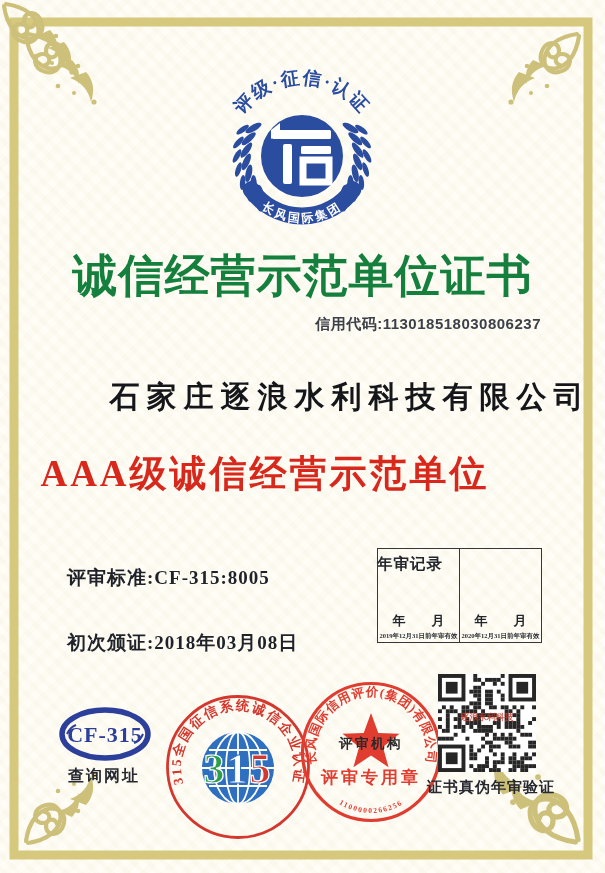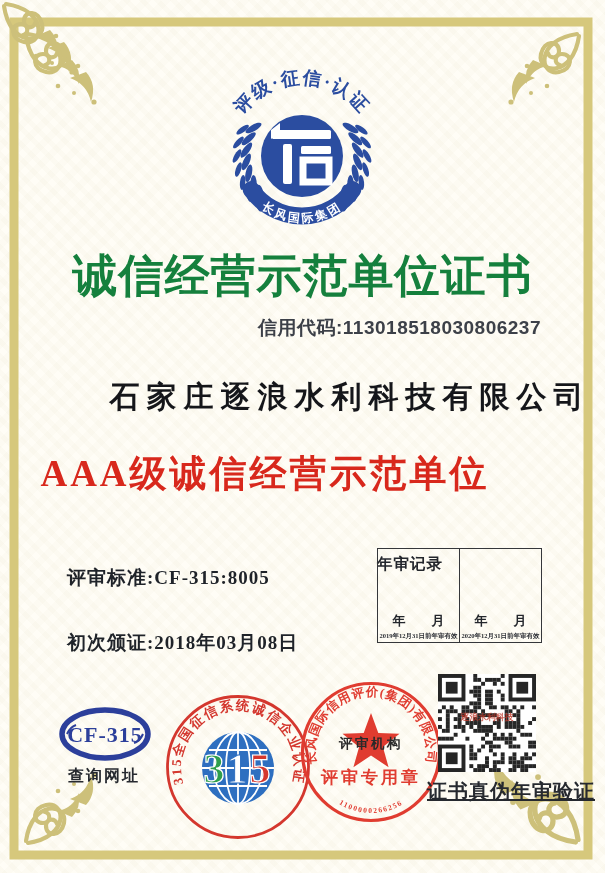--- a/index.html
+++ b/index.html
@@ -12,21 +12,21 @@
   .frame-svg{position:absolute;left:0;top:0;z-index:1;}
   .abs{position:absolute;z-index:2;}
 
   .logo-svg{left:187px;top:66px;width:230px;height:162px;}
   .arc-top-text{font-family:"Liberation Serif","DejaVu Serif",serif;font-weight:bold;font-size:18.5px;fill:#2b4da0;letter-spacing:2px;}
   .band-text{font-family:"Liberation Sans","DejaVu Sans",sans-serif;font-weight:bold;font-size:12px;fill:#ffffff;letter-spacing:2.5px;}
 
   .title{left:0;top:246px;width:605px;text-align:center;font-family:Liberation Serif, serif;
     font-weight:900;font-size:45px;color:#15803d;letter-spacing:1px;}
   .credit{top:315px;right:64px;font-family:"Liberation Sans","DejaVu Sans",sans-serif;font-weight:bold;
-    font-size:19px;color:#3c4048;letter-spacing:.5px;}
+    font-size:15px;color:#3c4048;letter-spacing:.5px;}
   .company{left:0;top:377px;width:605px;text-align:center;font-family:"Liberation Sans","DejaVu Sans",sans-serif;
     font-weight:800;font-size:30px;color:#15161a;letter-spacing:7px;text-indent:7px;margin-left:44px;}
   .rating{left:0;top:449px;width:530px;text-align:center;font-weight:bold;font-size:37px;color:#d8281c;letter-spacing:3px;}
 
   .details{left:67px;top:531px;font-weight:bold;font-size:19px;color:#1f2329;letter-spacing:1px;}
   .detail-row{height:34.5px;line-height:34.5px;white-space:nowrap;margin-top:30px;}
 
   .ar-title{left:377px;top:526px;font-weight:bold;font-size:15.5px;color:#23262c;letter-spacing:1px;margin-top:28px;}
   .ar-box{left:377px;top:548px;width:165px;height:95px;border:1.5px solid #35373b;display:flex;box-sizing:border-box;}
   .ar-cell{flex:1;position:relative;}
@@ -35,21 +35,21 @@
     font-weight:bold;font-size:13px;color:#23262c;}
   .ar-note{position:absolute;left:0;right:0;bottom:1px;text-align:center;font-size:6.5px;
     color:#2a2d33;white-space:nowrap;font-weight:bold;}
 
   .cf-svg{left:59px;top:707px;width:92px;height:54px;}
   .cf-caption{left:54px;top:766px;width:100px;text-align:center;font-weight:bold;font-size:16px;color:#26292f;letter-spacing:2px;}
   .globe-svg{left:163px;top:692px;width:150px;height:150px;}
   .star-svg{left:296px;top:677px;width:150px;height:150px;}
   .seal-arc{font-weight:bold;letter-spacing:2px;}
   .qr-svg{left:438px;top:674px;width:98px;height:98px;}
-  .qr-caption{left:427px;top:778px;width:120px;text-align:center;font-weight:bold;font-size:20px;color:#26292f;letter-spacing:1px;white-space:nowrap;text-decoration:underline;}
+  .qr-caption{left:427px;top:778px;width:120px;text-align:center;font-weight:bold;font-size:15px;color:#26292f;letter-spacing:1px;white-space:nowrap;}
 </style>
 </head>
 <body>
 
 <div class="page">
 
   <svg class="frame-svg" width="605" height="873" viewBox="0 0 605 873">
     <rect x="14" y="22" width="574" height="833" fill="none" stroke="#d6c87c" stroke-width="9"></rect>
     <g id="flo-proto">
       <g fill="none" stroke="#cdc07a" stroke-width="4.2" stroke-linecap="round">

